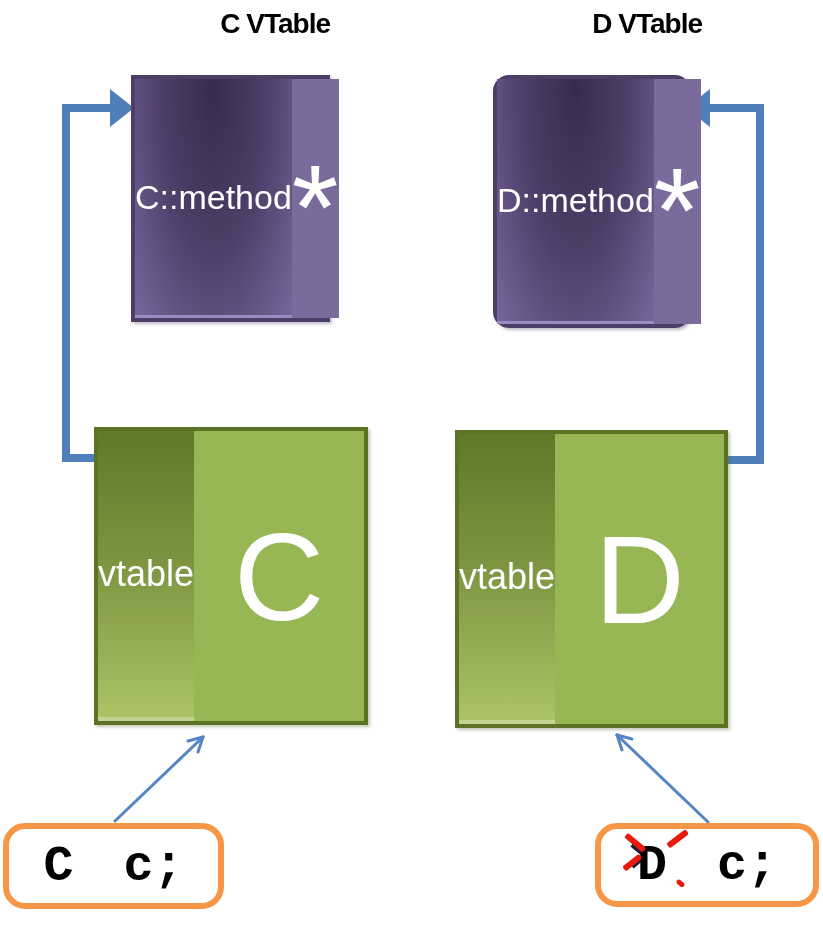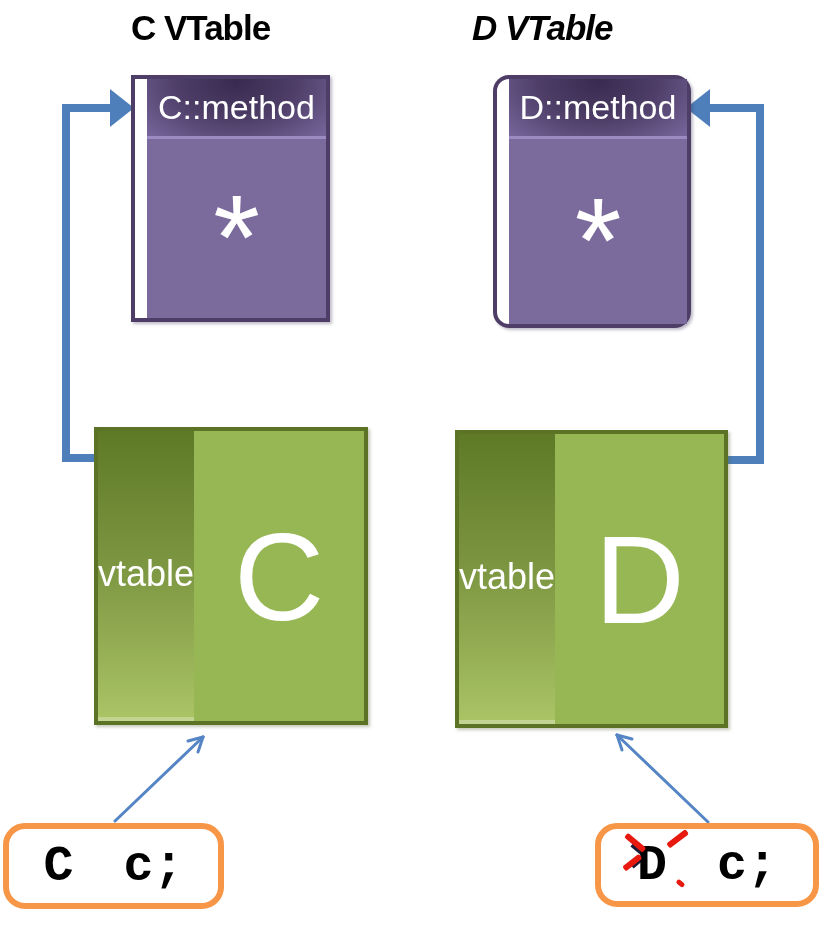--- a/index.html
+++ b/index.html
@@ -3,30 +3,29 @@
 <meta charset="utf-8">
 <style>
   html,body { margin:0; padding:0; background:#ffffff; }
   .canvas {
     position:relative; width:823px; height:935px; background:#ffffff;
     font-family:"Liberation Sans", sans-serif; overflow:hidden;
   }
   .arrow-layer { position:absolute; left:0; top:0; width:823px; height:935px; z-index:1; }
 
   .vt-title {
-    position:absolute; top:8px; text-align:left;
-    font-weight:bold; font-size:35px; color:#000; letter-spacing:-1px; z-index:2;
+    position:absolute; top:8px; text-align:right;
+    font-weight:bold; font-size:28px; color:#000; letter-spacing:-1px; z-index:2;
   }
 
   
   .vtable-box {
     position:absolute; box-sizing:border-box; z-index:2;
-    border:4px solid #4e3d66; display:flex; flex-direction:column;
+    border:4px solid #4e3d66; display:flex; flex-direction:row;
     box-shadow:2px 2px 3px rgba(70,60,95,0.35);
-    padding-left:12px;
   }
   .vt-header {
     flex:0 0 57px;
     background:radial-gradient(ellipse 75% 150% at 50% 5%, #382b50 0%, #4e3e68 45%, #7e6da4 100%);
     border-bottom:3px solid #9a8cc2;
     display:flex; align-items:center; justify-content:center;
     color:#fff; font-size:34px;
   }
   .vt-body { flex:1; background:#7b6b9d; display:flex; align-items:center; justify-content:center; }
   .star { font-size:120px; line-height:1; color:#fff; transform:translateY(8px); }
@@ -89,21 +88,21 @@
       <path d="M203,737 L198,752"></path>
     </g>
     <g stroke="#5585c5" stroke-width="3" fill="none" stroke-linecap="round">
       <path d="M708,822 L617,735"></path>
       <path d="M617,735 L632,739"></path>
       <path d="M617,735 L622,750"></path>
     </g>
   </svg>
 
   <div class="vt-title" style="left:131px; width:199px;">C VTable</div>
-  <div class="vt-title" style="left:472px; width:198px;font-style:italic;">D VTable</div>
+  <div class="vt-title" style="left:504px; width:198px;">D VTable</div>
 
   <div class="vtable-box" style="left:131px; top:75px; width:199px; height:247px;">
     <div class="vt-header">
       <span>C::method</span>
     </div>
     <div class="vt-body">
       <span class="star">*</span>
     </div>
   </div>
 

